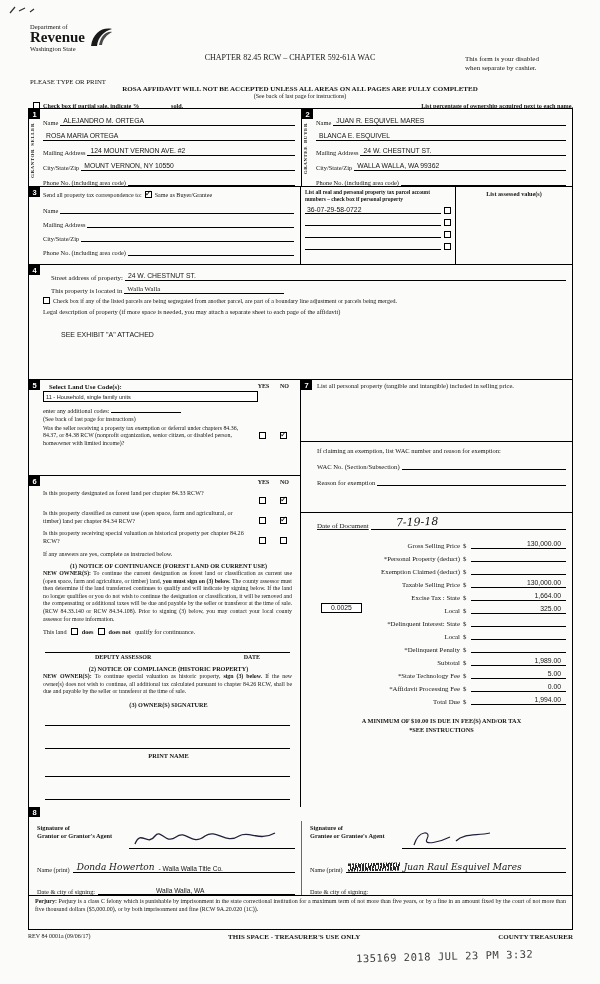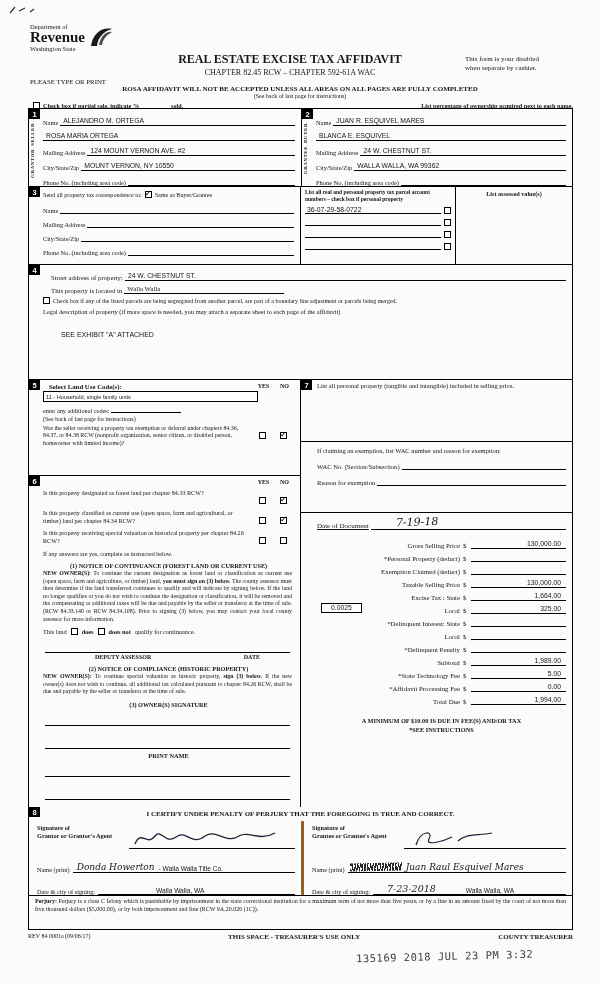--- a/index.html
+++ b/index.html
@@ -97,21 +97,21 @@
   .dollar{width:8px;}
   .mline{flex:1;border-bottom:1px solid #000;text-align:right;font-family:"Liberation Sans",sans-serif;font-size:6.8px;padding-right:5px;line-height:1.2;}
   .rate-box{position:absolute;left:4px;bottom:1px;border:1px solid #000;font:6.8px "Liberation Sans",sans-serif;padding:0.5px 9px;background:#fff;}
   .minnote{font-size:6.3px;font-weight:bold;text-align:center;margin-top:12px;}
   .seeinstr{font-size:6.3px;font-weight:bold;text-align:center;margin-top:2px;}
   
   .sec8{position:relative;height:88px;border-top:none;}
   .certify{position:relative;height:14px;text-align:center;font-size:7px;font-weight:bold;padding-top:3px;}
   .sigcols{display:flex;height:74px;justify-content:space-between;}
   .sigcol{width:272px;padding:1px 6px 0 8px;position:relative;}
-  .sigcol+.sigcol{border-left:3px solid #a16207;width:271px;}
+  .sigcol+.sigcol{border-left:1px solid #a16207;width:271px;}
   .sigrow{display:flex;align-items:flex-end;font-size:6.3px;position:relative;}
   .sighead{height:27px;}
   .siglabel{width:92px;font-weight:bold;line-height:1.25;align-self:flex-start;padding-top:2px;}
   .sigline{flex:1;border-bottom:1px solid #000;position:relative;height:100%;display:flex;align-items:flex-end;min-height:14px;}
   .namerow{height:24px;}
   .daterow8{height:22px;}
   .nlabel{white-space:nowrap;padding-right:3px;}
   .sig-svg{position:absolute;left:2px;bottom:-3px;}
   .scribble{display:inline-block;width:52px;height:8px;margin:0 4px 1px 2px;background:repeating-linear-gradient(100deg,#222 0 1px,transparent 1px 2.5px),repeating-linear-gradient(75deg,#333 0 1px,transparent 1px 3px);transform:rotate(-1deg);}
   .hw-name{font-size:9px;white-space:nowrap;}
@@ -140,21 +140,20 @@
       <div class="dept2">Revenue</div>
       <div class="dept3">Washington State</div>
     </div>
     <svg class="logo-svg" viewBox="0 0 26 24">
       <path d="M3 21 C5 8 14 2 24 4 C16 6 10 12 9 21 Z" fill="#1a1a1a"></path>
       <path d="M11 20 C13 11 18 6 24 7 C18.5 10 15 14 14 20 Z" fill="#4a4a4a"></path>
     </svg>
   </div>
 
   <div class="title-block">
-    <div class="form-title">REAL ESTATE EXCISE TAX AFFIDAVIT</div>
     <div class="form-chapter">CHAPTER 82.45 RCW – CHAPTER 592-61A WAC</div>
   </div>
 
   <div class="receipt-note">
     <div>This form is your disabled</div>
     <div>when separate by cashier.</div>
   </div>
 
   <div class="please-type">PLEASE TYPE OR PRINT</div>
   <div class="warning">ROSA AFFIDAVIT WILL NOT BE ACCEPTED UNLESS ALL AREAS ON ALL PAGES ARE FULLY COMPLETED</div>
@@ -469,21 +468,20 @@
           </div>
           <div class="minnote">A MINIMUM OF $10.00 IS DUE IN FEE(S) AND/OR TAX</div>
           <div class="seeinstr">*SEE INSTRUCTIONS</div>
         </div>
       </div>
     </div>
 
     <div class="sec8">
       <div class="certify">
         <div class="badge">8</div>
-        <span>I CERTIFY UNDER PENALTY OF PERJURY THAT THE FOREGOING IS TRUE AND CORRECT.</span>
       </div>
       <div class="sigcols">
         <div class="sigcol">
           <div class="sigrow sighead">
             <div class="siglabel">
               <div>Signature of</div>
               <div>Grantor or Grantor's Agent</div>
             </div>
             <div class="sigline">
               <svg class="sig-svg" width="150" height="26" viewBox="0 0 150 26">
@@ -519,24 +517,20 @@
           </div>
           <div class="sigrow namerow">
             <span class="nlabel">Name (print)</span>
             <span class="sigline">
               <span class="scribble"></span>
               <span class="hand hw-name">Juan Raul Esquivel Mares</span>
             </span>
           </div>
           <div class="sigrow daterow8">
             <span class="nlabel">Date &amp; city of signing:</span>
-            <span class="sigline">
-              <span class="hand hw-date">7-23-2018</span>
-              <span class="typed-city">Walla Walla, WA</span>
-            </span>
           </div>
         </div>
       </div>
     </div>
 
     <div class="perjury">
       <span class="b">Perjury:</span><span> Perjury is a class C felony which is punishable by imprisonment in the state correctional institution for a maximum term of not more than five years, or by a fine in an amount fixed by the court of not more than five thousand dollars ($5,000.00), or by both imprisonment and fine (RCW 9A.20.020 (1C)).</span>
     </div>
   </div>
 

